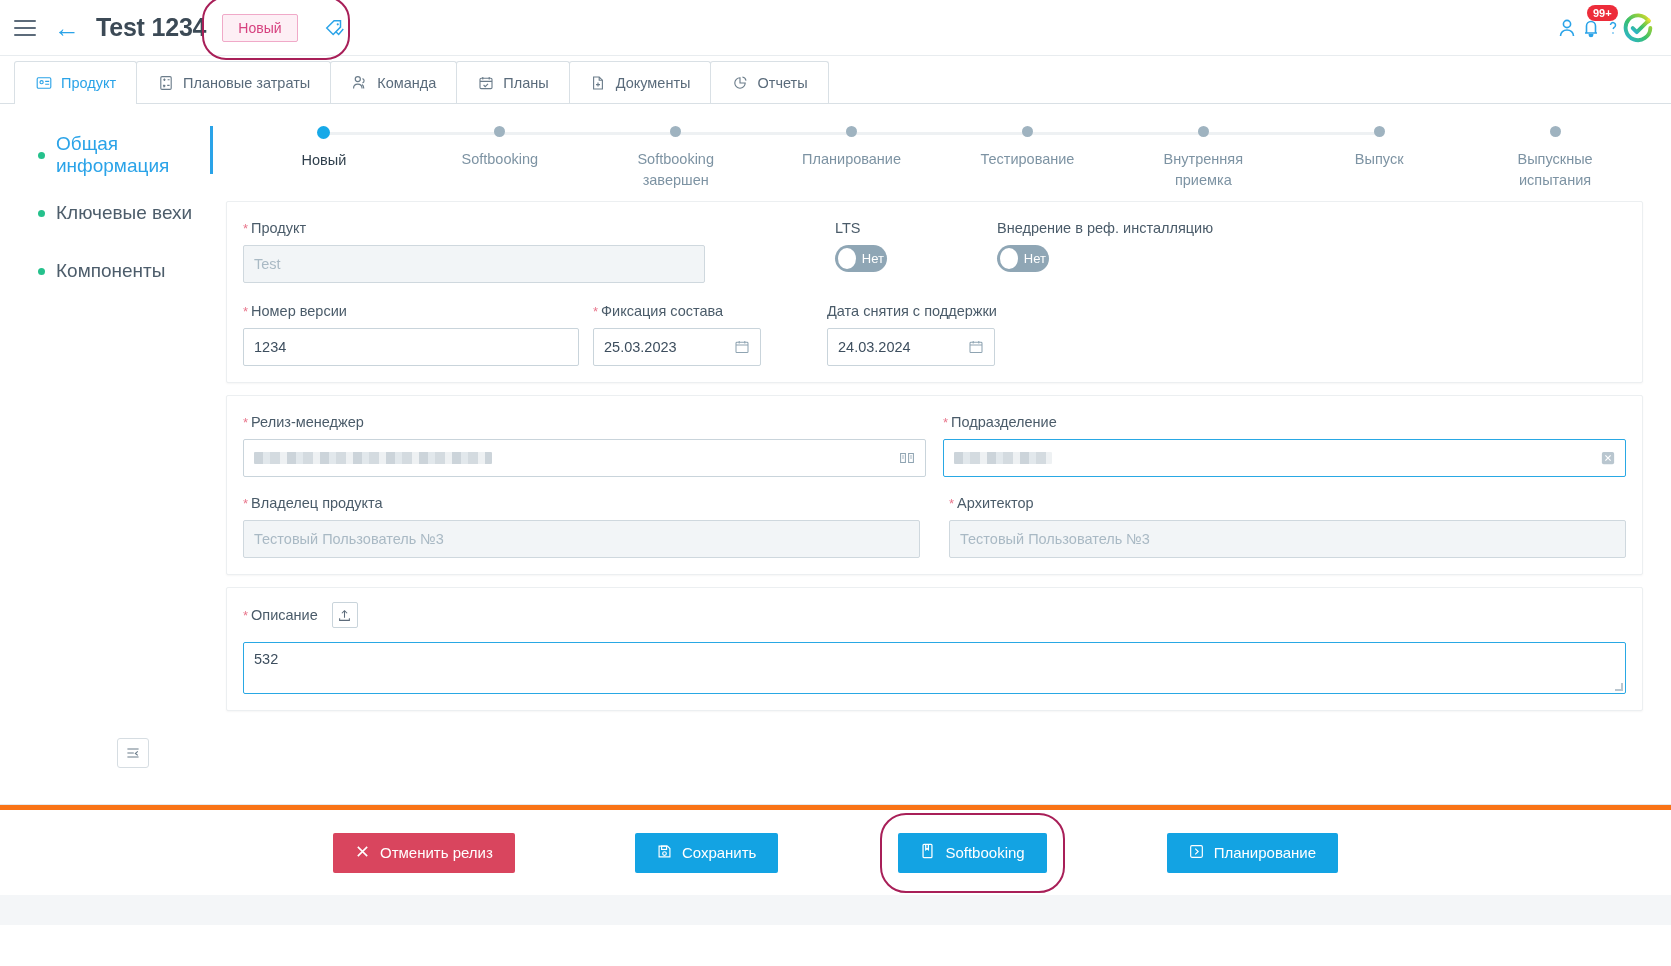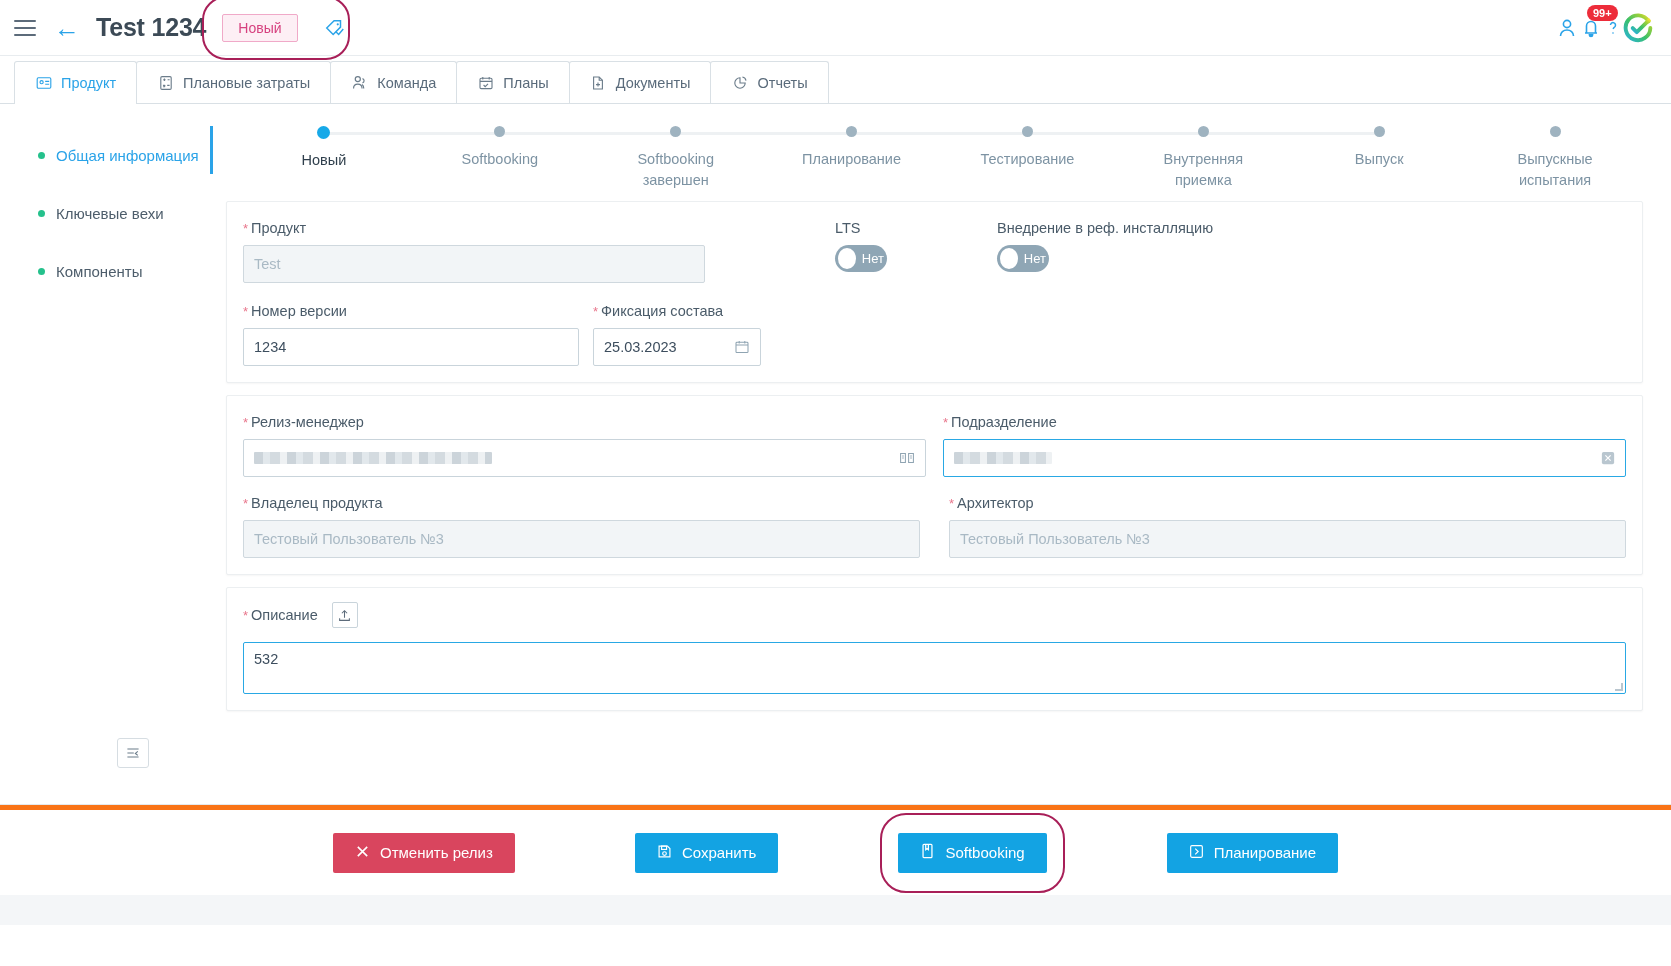--- a/index.html
+++ b/index.html
@@ -51,21 +51,21 @@
     border-radius: 3px 3px 0 0;
   }
   .tab.active { color: #2aa3e8; position: relative; z-index: 2; }
   .tab.active::after { content:""; position:absolute; left:0; right:0; bottom:-1px; height:2px; background:#fff; }
   .tab .ticon { width: 17px; height: 17px; display: flex; align-items: center; justify-content: center; }
 
   
   .body-wrap { display: flex; height: 700px; }
   .sidebar { width: 212px; padding-top: 22px; position: relative; flex-shrink: 0; }
   .side-item { display: flex; align-items: center; gap: 11px; padding: 10px 0 10px 38px;
-    font-size: 15px; color: #4d5d6b; cursor: pointer; height: 58px; }
+    font-size: 19px; color: #4d5d6b; cursor: pointer; height: 58px; }
   .side-item .dot { width: 7px; height: 7px; border-radius: 50%; background: #25c18c; flex-shrink: 0; }
   .side-item.active { color: #2aa3e8; }
   .side-bar-marker { position: absolute; left: 210px; top: 22px; width: 3px; height: 48px; background: #2aa3e8; }
   .side-collapse {
     position: absolute; left: 117px; bottom: 36px; width: 32px; height: 30px;
     border: 1px solid #d6dde2; background: #fff; border-radius: 3px;
     display: flex; align-items: center; justify-content: center; cursor: pointer;
   }
 
   .content { flex: 1; padding: 0 28px 0 14px; overflow: hidden; }
@@ -356,20 +356,32 @@
           <div class="finput">
             <span>25.03.2023</span>
             <span class="right-ic">
               <svg width="16" height="16" viewBox="0 0 20 20" fill="none" stroke="#8fa4b2" stroke-width="1.3">
                 <rect x="2.5" y="4" width="15" height="13" rx="1.2"></rect>
                   <path d="M2.5 7.5h15M6.5 2.5v3M13.5 2.5v3"></path>
               </svg>
             </span>
           </div>
         </div>
+        <div class="fgroup" style="width:168px; margin-left:66px;">
+          <div class="flabel">Дата снятия с поддержки</div>
+          <div class="finput">
+            <span>24.03.2024</span>
+            <span class="right-ic">
+              <svg width="16" height="16" viewBox="0 0 20 20" fill="none" stroke="#8fa4b2" stroke-width="1.3">
+                <rect x="2.5" y="4" width="15" height="13" rx="1.2"></rect>
+                  <path d="M2.5 7.5h15M6.5 2.5v3M13.5 2.5v3"></path>
+              </svg>
+            </span>
+          </div>
+        </div>
       </div>
     </div>
 
     <div class="card">
       <div class="frow">
         <div class="fgroup" style="width:683px;">
           <div class="flabel">
             <span class="req">*</span><span>Релиз-менеджер</span>
           </div>
           <div class="finput">

